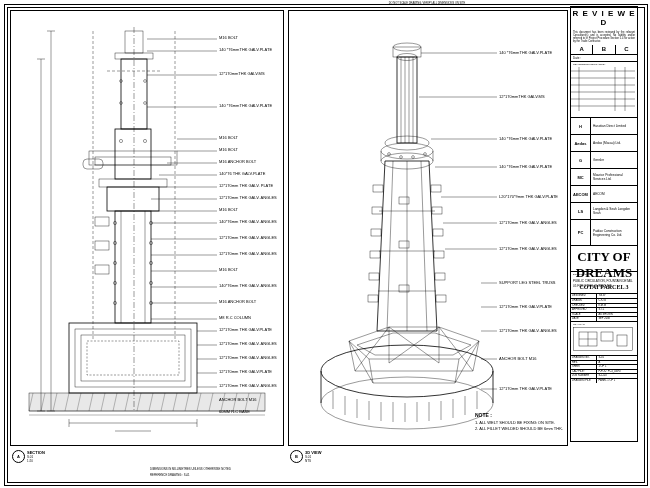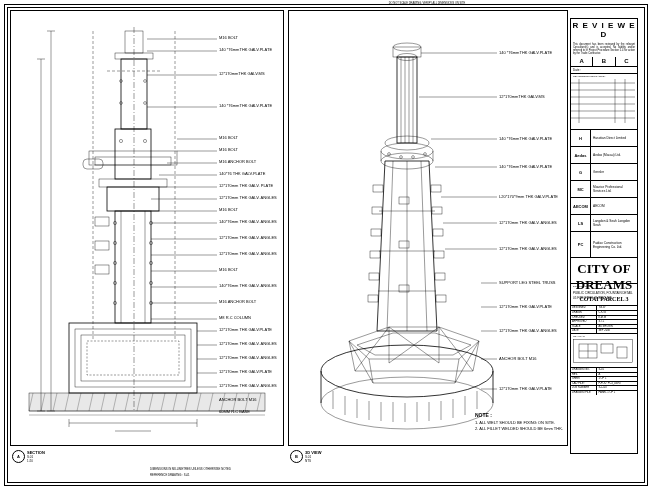--- a/index.html
+++ b/index.html
@@ -10,21 +10,21 @@
 
   
   .panel{position:absolute;border:1px solid #000;background:#fff;}
   .panelA{left:10px;top:10px;width:272px;height:434px;}
   .panelB{left:288px;top:10px;width:278px;height:434px;}
 
   .caption{position:absolute;font-size:4px;line-height:5px;color:#000;}
   .cap-title{font-size:5px;font-weight:bold;}
 
   
-  .tb{position:absolute;left:570px;top:18px;width:66px;height:434px;border:1px solid #000;}
+  .tb{position:absolute;left:570px;top:6px;width:66px;height:434px;border:1px solid #000;}
   .tbrow{position:relative;border-bottom:1px solid #000;box-sizing:border-box;}
   .tb-note{font-size:2.6px;line-height:3.1px;padding:2px 2px;color:#000;text-align:justify;}
   .tb-rev{font-size:8px;font-weight:bold;text-align:center;letter-spacing:1px;padding:2px 0;}
   .abc{display:flex;height:9px;}
   .abc>div{flex:1;border-right:1px solid #000;font-size:6px;font-weight:bold;text-align:center;line-height:9px;}
   .abc>div:last-child{border-right:none;}
   .tb-small{font-size:3px;line-height:4px;padding:1px 2px;}
   .tb-tiny{font-size:2.4px;line-height:3px;padding:1px 2px;}
   .consult{display:flex;height:17px;border-bottom:1px solid #000;box-sizing:border-box;}
   .consult .logo{width:20px;border-right:1px solid #000;display:flex;align-items:center;justify-content:center;font-size:4px;font-weight:bold;box-sizing:border-box;}

